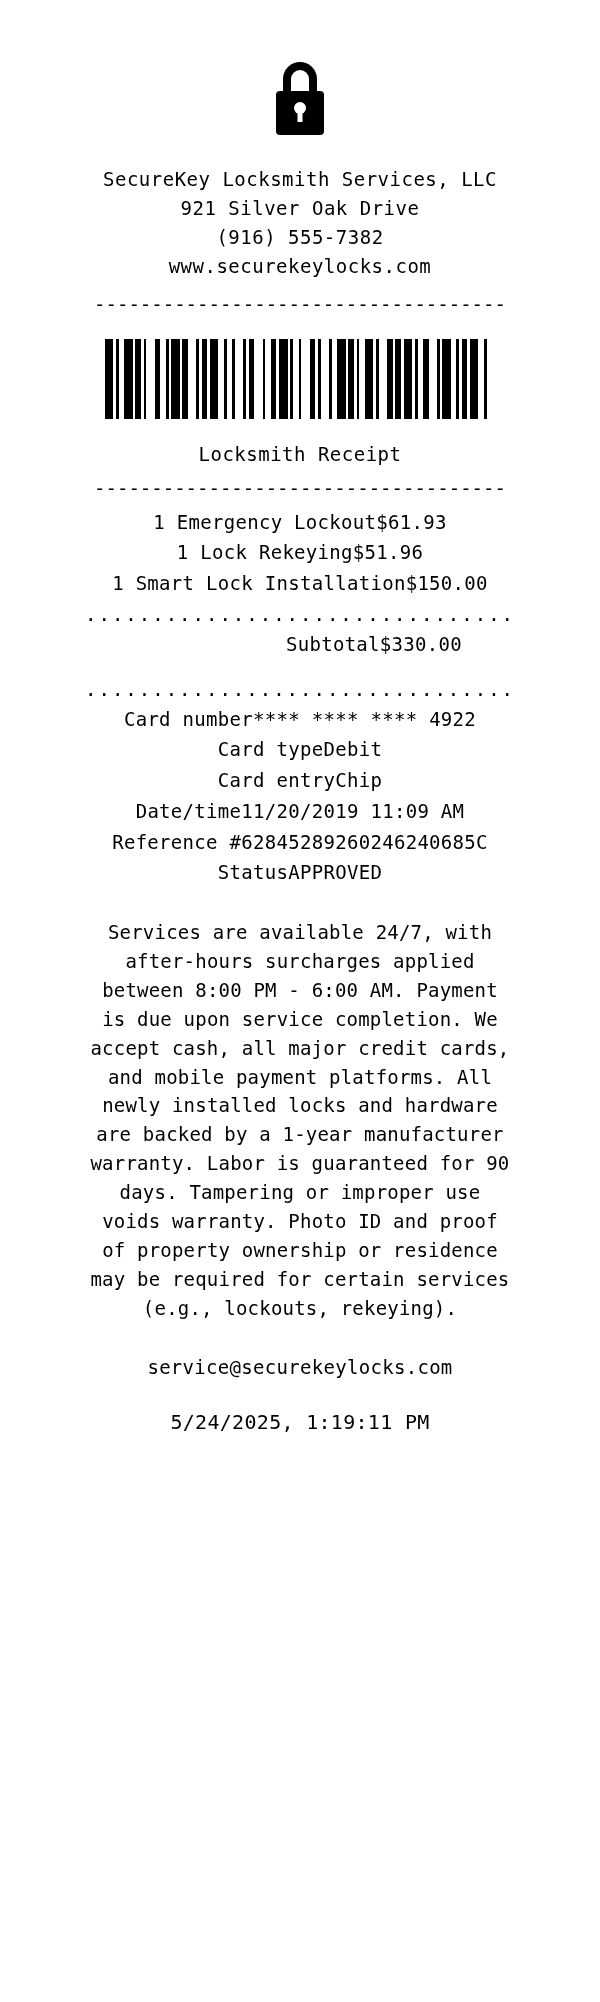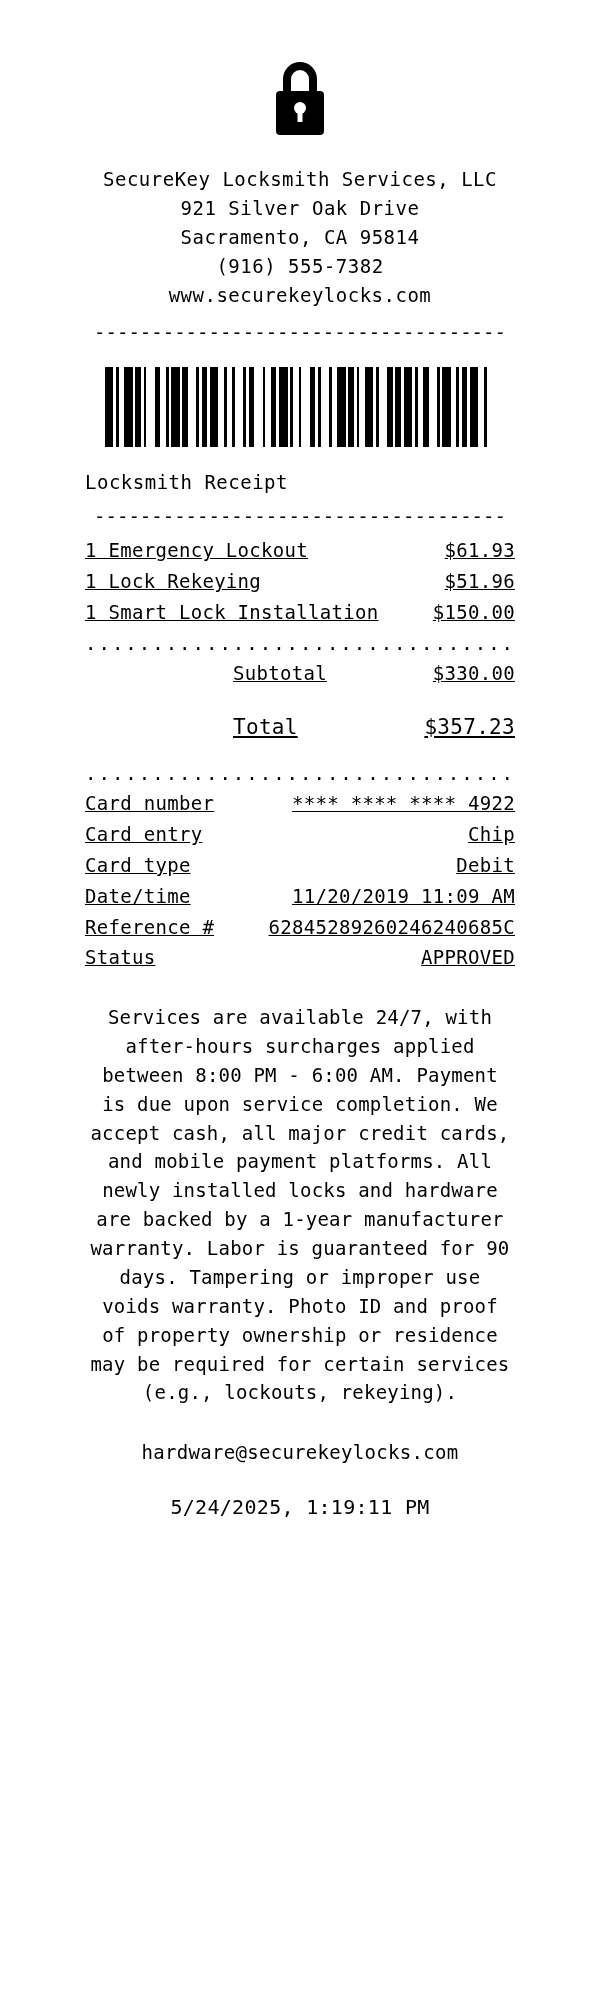--- a/index.html
+++ b/index.html
@@ -61,35 +61,35 @@
     width: 390px;
     display: flex;
     align-items: stretch;
   }
   .barcode i {
     display: block;
     height: 100%;
     background: #000;
   }
   .doc-title {
+    text-align: center;
     font-size: 19px;
     letter-spacing: 0.5px;
     margin: 6px 0 4px 0;
   }
   .items {
     font-size: 19px;
     line-height: 1.62;
     letter-spacing: 0.3px;
   }
   .row {
     display: flex;
-    justify-content: space-between;
+    justify-content: center;
     align-items: baseline;
     white-space: pre;
-    text-decoration: underline;
   }
   .row .left { text-align: left; }
   .row .right { text-align: right; }
   .totals {
     font-size: 19px;
     line-height: 1.62;
     letter-spacing: 0.3px;
   }
   .totals .row .left {
     flex: 0 0 auto;
@@ -138,21 +138,20 @@
       <path d="M18 36 V24 a17 17 0 0 1 34 0 V36 h-8 V24 a9 9 0 0 0 -18 0 V36 Z" fill="#000"></path>
       <rect x="11" y="36" width="48" height="44" rx="4" fill="#000"></rect>
       <circle cx="35" cy="53" r="6" fill="#fff"></circle>
       <rect x="32.5" y="53" width="5" height="14" fill="#fff"></rect>
     </svg>
   </div>
 
   <div class="store-block">
     <div>SecureKey Locksmith Services, LLC</div>
     <div>921 Silver Oak Drive</div>
-    <div>Sacramento, CA 95814</div>
     <div>(916) 555-7382</div>
     <div>www.securekeylocks.com</div>
   </div>
 
   <div class="sep-dash">------------------------------------</div>
 
   <div class="barcode-wrap">
     <div class="barcode" id="barcode">
         <i style="width: 8.29787px;"></i>
         <i style="width: 2.76596px; background: transparent;"></i>
@@ -247,36 +246,32 @@
       <div class="row"><span class="left">1 Smart Lock Installation</span><span class="right">$150.00</span></div>
     </div>
 
   <div class="sep-dot">....................................</div>
 
   <div class="totals">
     <div class="row">
       <span class="left">Subtotal</span>
       <span class="right">$330.00</span>
     </div>
-    <div class="row grand">
-      <span class="left">Total</span>
-      <span class="right">$357.23</span>
-    </div>
   </div>
 
   <div class="sep-dot" style="margin-top:18px">....................................</div>
 
   <div class="payment" id="payment-rows">
       <div class="row"><span class="left">Card number</span><span class="right">**** **** **** 4922</span></div>
+      <div class="row"><span class="left">Card type</span><span class="right">Debit</span></div>
       <div class="row"><span class="left">Card entry</span><span class="right">Chip</span></div>
-      <div class="row"><span class="left">Card type</span><span class="right">Debit</span></div>
       <div class="row"><span class="left">Date/time</span><span class="right">11/20/2019 11:09 AM</span></div>
       <div class="row"><span class="left">Reference #</span><span class="right">62845289260246240685C</span></div>
       <div class="row"><span class="left">Status</span><span class="right">APPROVED</span></div>
     </div>
 
   <div class="notes">Services are available 24/7, with after-hours surcharges applied between 8:00 PM - 6:00 AM. Payment is due upon service completion. We accept cash, all major credit cards, and mobile payment platforms. All newly installed locks and hardware are backed by a 1-year manufacturer warranty. Labor is guaranteed for 90 days. Tampering or improper use voids warranty. Photo ID and proof of property ownership or residence may be required for certain services (e.g., lockouts, rekeying).</div>
 
-  <div class="email">hardware@securekeylocks.com</div>
+  <div class="email">service@securekeylocks.com</div>
 
   <div class="timestamp">5/24/2025, 1:19:11 PM</div>
 
 </div>
 
 </body></html>

